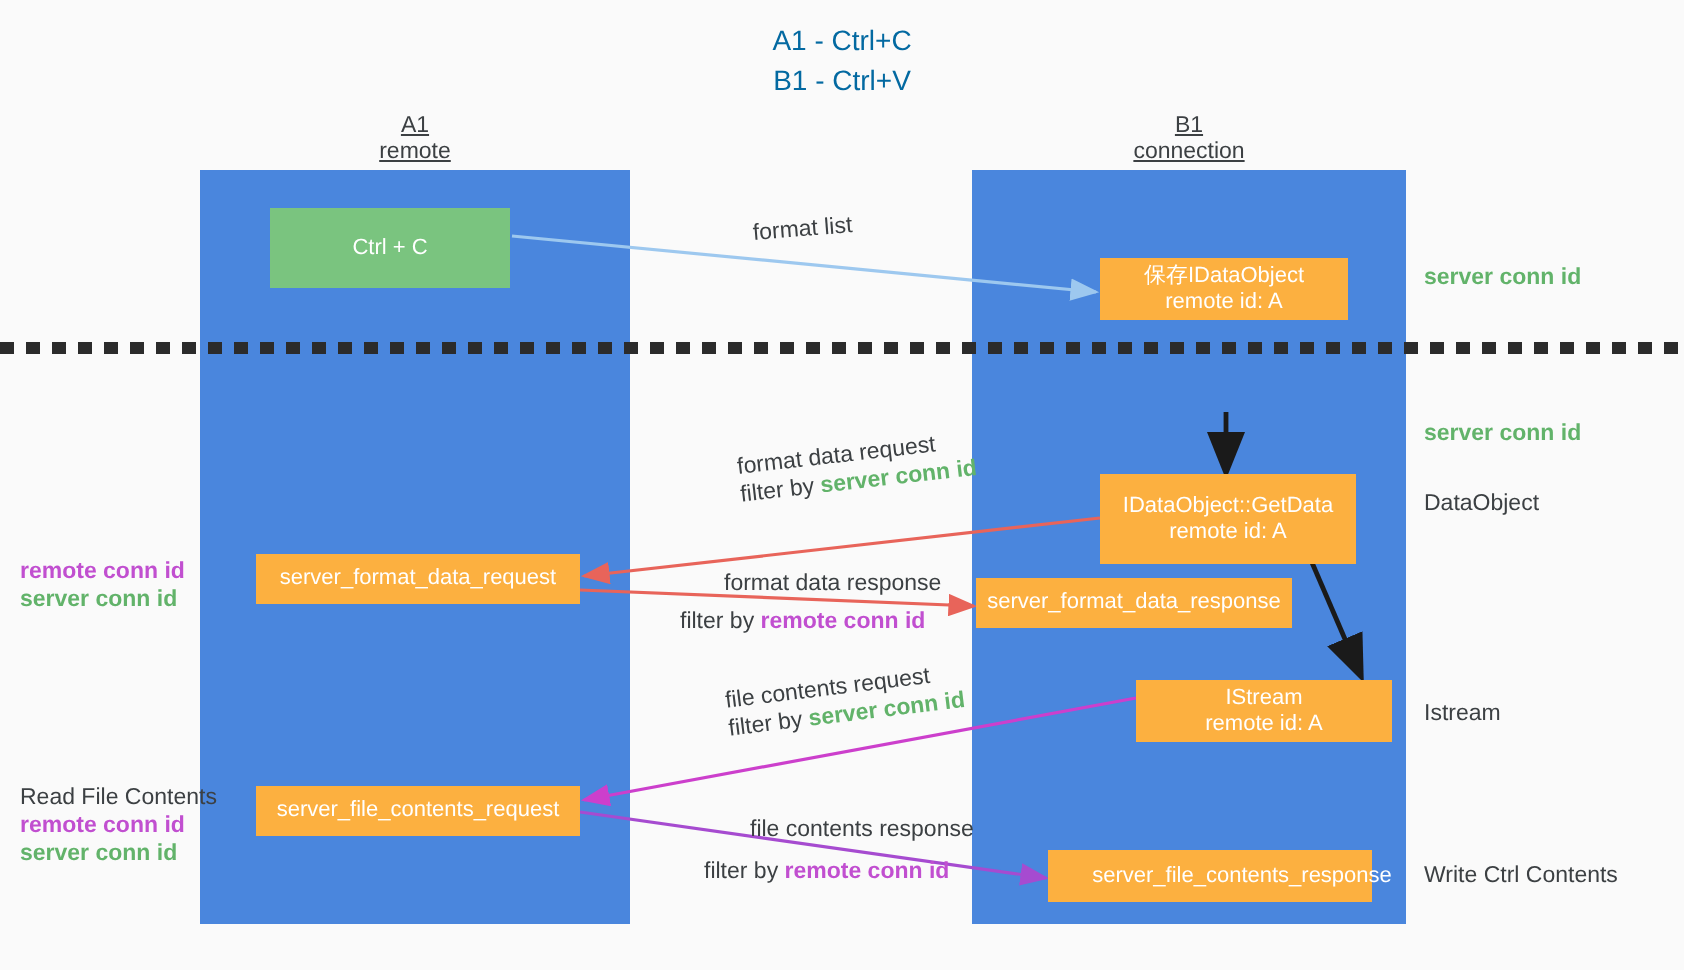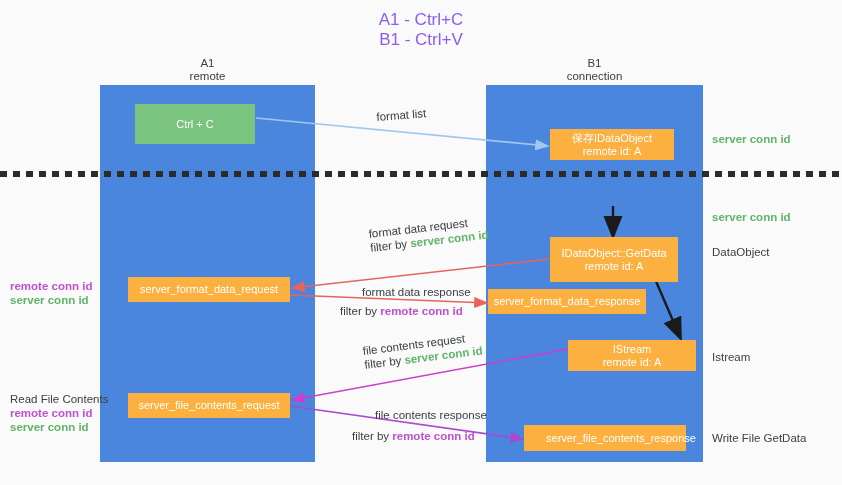--- a/index.html
+++ b/index.html
@@ -14,39 +14,40 @@
     background: #fafafa;
     font-family: "Liberation Sans", sans-serif;
     overflow: hidden;
   }
   .title-block {
     position: absolute;
     left: 0;
     top: 10px;
     width: 842px;
     text-align: center;
-    font-size: 17px;
-    color: #8b5cf6;
+    font-size: 14px;
+    color: #0369a1;
     line-height: 20px;
   }
   .title-line { display: block; }
 
   .lane {
     position: absolute;
     background: #4a86dd;
   }
   .lane-a { left: 100px; top: 85px; width: 215px; height: 377px; }
   .lane-b { left: 486px; top: 85px; width: 217px; height: 377px; }
 
   .lane-head {
     position: absolute;
     text-align: center;
     font-size: 11.5px;
     color: #3c4043;
     line-height: 13px;
+    text-decoration: underline;
   }
   .lane-head-a { left: 100px; top: 57px; width: 215px; }
   .lane-head-b { left: 486px; top: 57px; width: 217px; }
   .lane-head .l1 { display: block; }
   .lane-head .l2 { display: block; }
 
   .divider {
     position: absolute;
     left: 0px;
     top: 171px;
@@ -201,21 +202,21 @@
   </div>
 
   <div class="side-label bold-green" style="left:712px; top:132px;">server conn id</div>
 
   <div class="side-label bold-green" style="left:712px; top:210px;">server conn id</div>
 
   <div class="side-label" style="left:712px; top:245px;">DataObject</div>
 
   <div class="side-label" style="left:712px; top:350px;">Istream</div>
 
-  <div class="side-label" style="left:712px; top:431px;">Write File GetData</div>
+  <div class="side-label" style="left:712px; top:431px;">Write Ctrl Contents</div>
 
   <div class="lbl-stack" style="left:10px; top:279px;">
     <span class="purple-txt" style="color:#c14fd0;font-weight:bold;">remote conn id</span>
     <span class="bold-green" style="color:#62b36a;font-weight:bold;">server conn id</span>
   </div>
 
   <div class="lbl-stack" style="left:10px; top:392px;">
     <span style="color:#3c4043;">Read File Contents</span>
     <span style="color:#c14fd0;font-weight:bold;">remote conn id</span>
     <span style="color:#62b36a;font-weight:bold;">server conn id</span>

